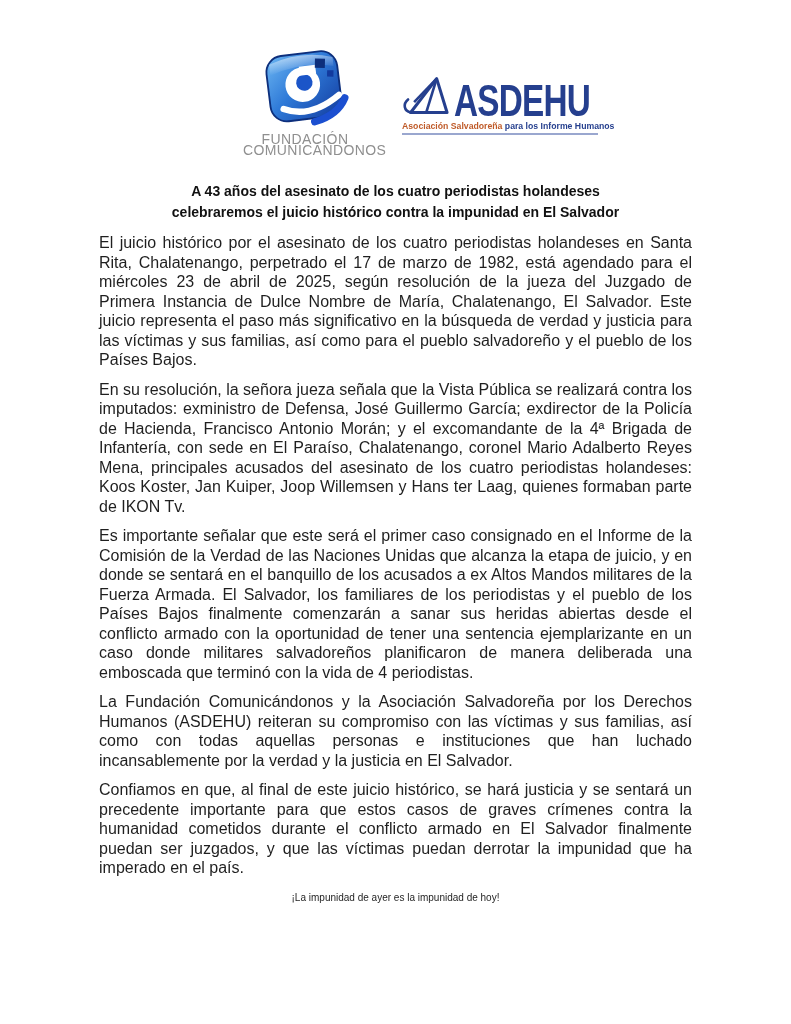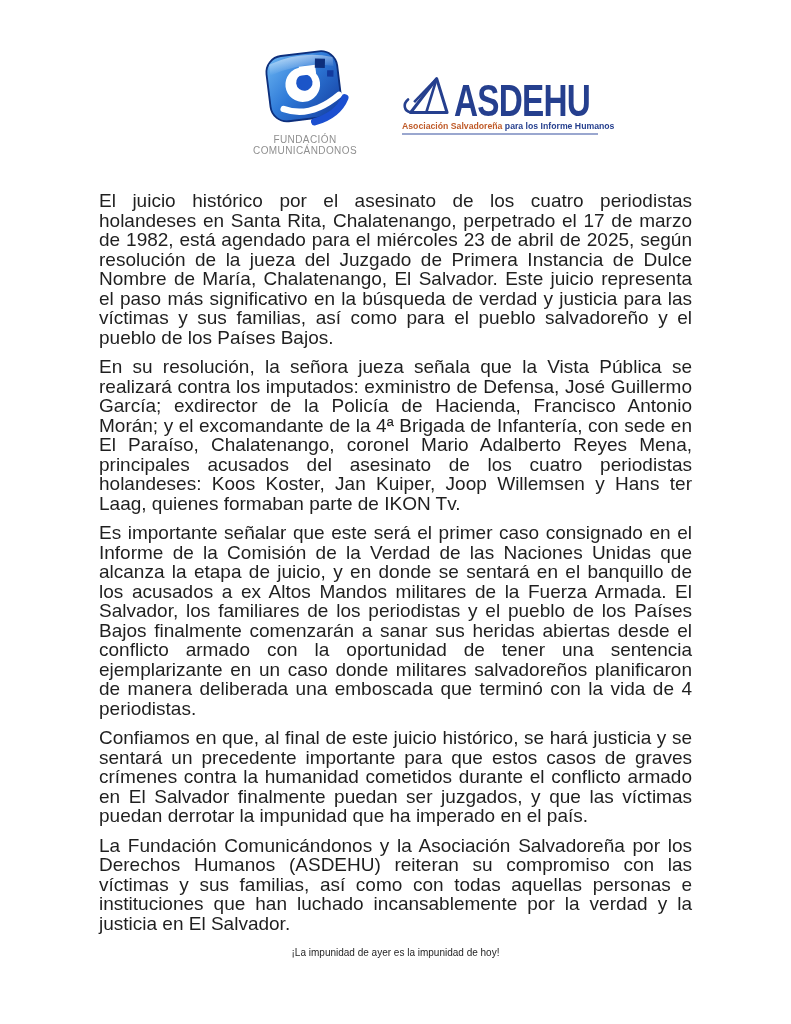--- a/index.html
+++ b/index.html
@@ -23,21 +23,21 @@
   .logo-com {
     position: absolute;
     left: 243px;
     top: 46px;
     width: 124px;
     text-align: center;
   }
   .logo-com svg { display: block; margin: 0 auto; }
   .logo-com .caption {
     margin-top: 4px;
-    font-size: 10px;
+    font-size: 14px;
     line-height: 11px;
     letter-spacing: 0.4px;
     color: #8f8f8f;
     font-weight: 400;
   }
 
   .logo-asdehu {
     position: absolute;
     left: 402px;
     top: 76px;
@@ -77,21 +77,21 @@
   .doc-title {
     font-size: 14px;
     font-weight: bold;
     line-height: 21px;
     text-align: center;
     color: #111111;
     margin: 0 0 10px 0;
   }
   .content p.body-par {
     margin: 10px 0 0 0;
-    font-size: 19px;
+    font-size: 16px;
     line-height: 19.5px;
     text-align: justify;
     color: #1f1f1f;
   }
   .slogan {
     margin: 10px 0 0 0;
     font-size: 10px;
     line-height: 19.5px;
     text-align: center;
     color: #1f1f1f;
@@ -158,24 +158,28 @@
       </div>
       <div class="asdehu-tagline">
         <span class="tagline-accent">Asociación Salvadoreña</span><span class="tagline-rest"> para los Informe Humanos</span>
       </div>
     </div>
 
   </div>
 
   <div class="content">
 
+    <h1 class="doc-title">
+      <span>A 43 años del asesinato de los cuatro periodistas holandeses</span><br>
+      <span>celebraremos el juicio histórico contra la impunidad en El Salvador</span>
+    </h1>
 
     <p class="body-par">El juicio histórico por el asesinato de los cuatro periodistas holandeses en Santa Rita, Chalatenango, perpetrado el 17 de marzo de 1982, está agendado para el miércoles 23 de abril de 2025, según resolución de la jueza del Juzgado de Primera Instancia de Dulce Nombre de María, Chalatenango, El Salvador. Este juicio representa el paso más significativo en la búsqueda de verdad y justicia para las víctimas y sus familias, así como para el pueblo salvadoreño y el pueblo de los Países Bajos.</p>
     <p class="body-par">En su resolución, la señora jueza señala que la Vista Pública se realizará contra los imputados: exministro de Defensa, José Guillermo García; exdirector de la Policía de Hacienda, Francisco Antonio Morán; y el excomandante de la 4ª Brigada de Infantería, con sede en El Paraíso, Chalatenango, coronel Mario Adalberto Reyes Mena, principales acusados del asesinato de los cuatro periodistas holandeses: Koos Koster, Jan Kuiper, Joop Willemsen y Hans ter Laag, quienes formaban parte de IKON Tv.</p>
     <p class="body-par">Es importante señalar que este será el primer caso consignado en el Informe de la Comisión de la Verdad de las Naciones Unidas que alcanza la etapa de juicio, y en donde se sentará en el banquillo de los acusados a ex Altos Mandos militares de la Fuerza Armada. El Salvador, los familiares de los periodistas y el pueblo de los Países Bajos finalmente comenzarán a sanar sus heridas abiertas desde el conflicto armado con la oportunidad de tener una sentencia ejemplarizante en un caso donde militares salvadoreños planificaron de manera deliberada una emboscada que terminó con la vida de 4 periodistas.</p>
+    <p class="body-par">La Fundación Comunicándonos y la Asociación Salvadoreña por los Derechos Humanos (ASDEHU) reiteran su compromiso con las víctimas y sus familias, así como con todas aquellas personas e instituciones que han luchado incansablemente por la verdad y la justicia en El Salvador.</p>
     <p class="body-par">Confiamos en que, al final de este juicio histórico, se hará justicia y se sentará un precedente importante para que estos casos de graves crímenes contra la humanidad cometidos durante el conflicto armado en El Salvador finalmente puedan ser juzgados, y que las víctimas puedan derrotar la impunidad que ha imperado en el país.</p>
-    <p class="body-par">La Fundación Comunicándonos y la Asociación Salvadoreña por los Derechos Humanos (ASDEHU) reiteran su compromiso con las víctimas y sus familias, así como con todas aquellas personas e instituciones que han luchado incansablemente por la verdad y la justicia en El Salvador.</p>
 
     <p class="slogan">¡La impunidad de ayer es la impunidad de hoy!</p>
 
   </div>
 
 </div>
 
 </body></html>

